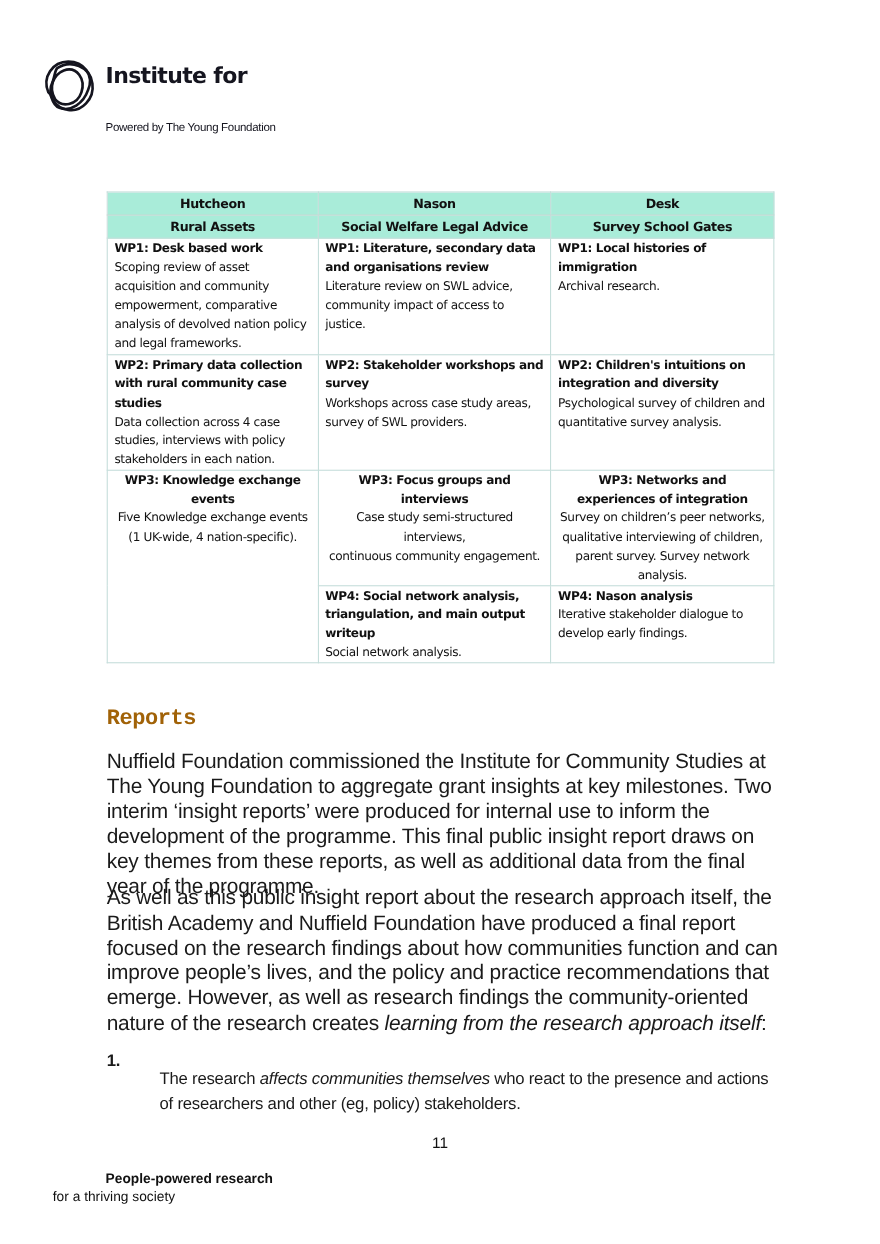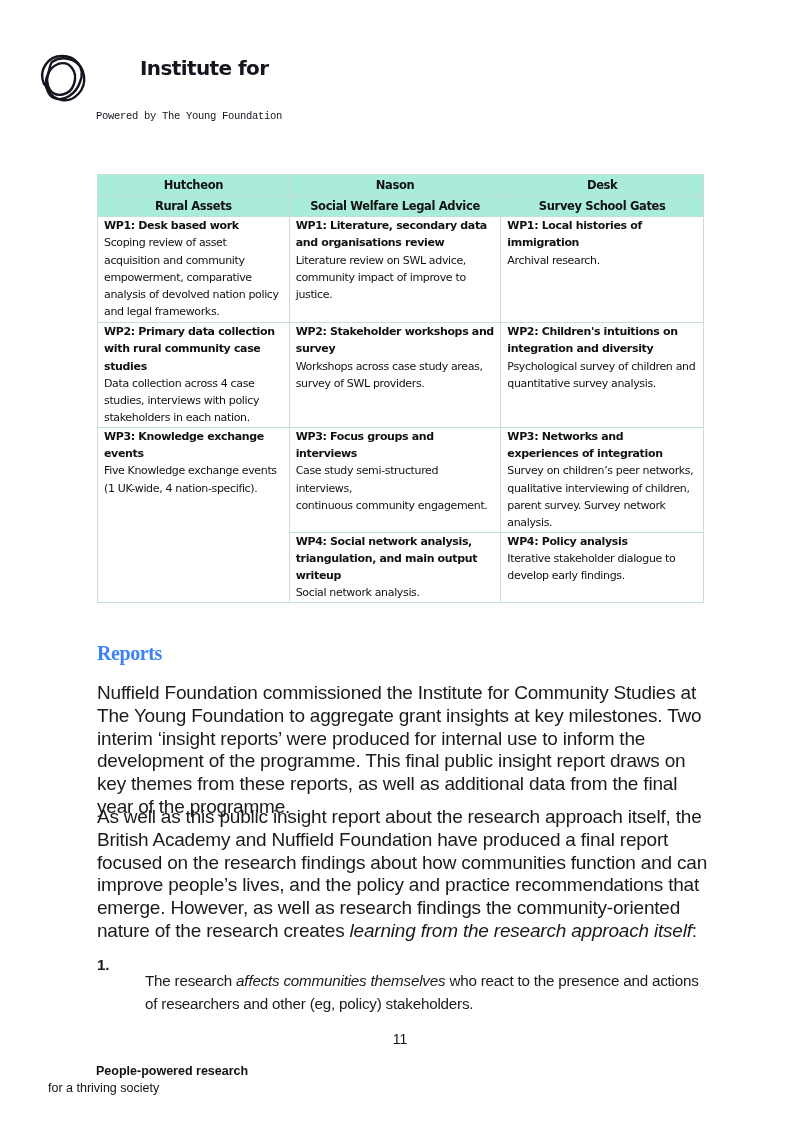--- a/index.html
+++ b/index.html
@@ -2,38 +2,38 @@
 <html><head>
 <meta charset="utf-8">
 <style>
   * { box-sizing: border-box; margin: 0; padding: 0; }
   html, body { width: 800px; height: 1131px; background: #ffffff; }
   body { position: relative; font-family: "Liberation Sans", sans-serif; color: #111; overflow: hidden; }
 
   .logo { position: absolute; left: 34px; top: 50px; display: flex; align-items: flex-start; }
   .logo-mark { width: 56px; height: 56px; }
   .logo-text { position: absolute; left: 62px; top: 6px; white-space: nowrap; }
-  .logo-line { font-family: "DejaVu Sans", sans-serif; font-weight: bold; font-size: 20px; line-height: 24px; color: #15151f; letter-spacing: -0.6px; margin-left: 44px; }
-  .logo-sub { position: absolute; left: 62px; top: 60px; font-family: Liberation Mono, monospace; font-size: 10.5px; color: #15151f; white-space: nowrap; letter-spacing: -0.3px; }
+  .logo-line { font-family: "DejaVu Sans", sans-serif; font-weight: bold; font-size: 20px; line-height: 24px; color: #15151f; letter-spacing: -0.6px; }
+  .logo-sub { position: absolute; left: 62px; top: 60px; font-family: Liberation Sans, sans-serif; font-size: 10.5px; color: #15151f; white-space: nowrap; letter-spacing: -0.3px; }
 
   table.wp { position: absolute; left: 97px; top: 174px; width: 607px; border-collapse: collapse; font-family: "DejaVu Sans", sans-serif; font-size: 11px; line-height: 17.3px; color: #111; letter-spacing: -0.35px; }
   table.wp td, table.wp th { border: 1px solid #c6dedb; vertical-align: top; padding: 0 6px; }
   table.wp col.c1 { width: 192px; }
   table.wp col.c2 { width: 212px; }
   table.wp col.c3 { width: 203px; }
   table.wp th { background: #a9ecd9; text-align: center; font-weight: bold; font-size: 11.5px; height: 20px; line-height: 20px; }
   table.wp th.h1 { border-bottom-color: #c8d8d4; }
   .wp-title { font-weight: bold; }
   .wp-desc { white-space: pre-line; }
   tr.r1 td { height: 106px; }
   tr.r2 td { height: 104px; }
-  tr.r3 td { height: 104px; }
+  tr.r3 td { height: 104px; text-align: center; }
   tr.r4 td { height: 70px; }
 
-  .heading { position: absolute; left: 97px; top: 642px; font-family: Liberation Serif, serif; font-weight: bold; font-size: 20px; color: #3b82f6; letter-spacing: -0.4px; }
+  .heading { position: absolute; left: 97px; top: 642px; font-family: Liberation Mono, monospace; font-weight: bold; font-size: 20px; color: #a16207; letter-spacing: -0.4px; }
   .para { position: absolute; left: 97px; width: 612px; font-family: Liberation Sans, sans-serif; font-size: 19px; line-height: 22.8px; color: #1a1a1a; letter-spacing: -0.2px; }
   .p1 { top: 682px; }
   .p2 { top: 806px; }
   .list-item { position: absolute; left: 97px; top: 954px; width: 612px; font-family: "Liberation Sans", sans-serif; font-size: 15.2px; line-height: 22.8px; color: #1a1a1a; letter-spacing: -0.2px; }
   .list-num { position: absolute; left: 0; top: 0; font-weight: bold; }
   .list-text { position: absolute; left: 48px; top: 16px; width: 560px; }
 
   .page-num { position: absolute; left: 0; width: 800px; top: 1031px; text-align: center; font-family: "Liberation Sans", sans-serif; font-size: 14px; color: #111; }
   .footer { position: absolute; left: 48px; top: 1063px; font-family: "Liberation Sans", sans-serif; font-size: 12.5px; line-height: 17px; color: #111; }
   .footer-strong { font-weight: bold; padding-left: 48px; }
@@ -72,21 +72,21 @@
     </tr>
   </thead>
   <tbody>
     <tr class="r1">
       <td>
           <div class="wp-title">WP1: Desk based work</div>
           <div class="wp-desc">Scoping review of asset acquisition and community empowerment, comparative analysis of devolved nation policy and legal frameworks.</div>
         </td>
       <td>
           <div class="wp-title">WP1: Literature, secondary data and organisations review</div>
-          <div class="wp-desc">Literature review on SWL advice, community impact of improve to justice.</div>
+          <div class="wp-desc">Literature review on SWL advice, community impact of access to justice.</div>
         </td>
       <td>
           <div class="wp-title">WP1: Local histories of immigration</div>
           <div class="wp-desc">Archival research.</div>
         </td>
     </tr>
     <tr class="r2">
       <td>
           <div class="wp-title">WP2: Primary data collection with rural community case studies</div>
           <div class="wp-desc">Data collection across 4 case studies, interviews with policy stakeholders in each nation.</div>
@@ -114,21 +114,21 @@
           <div class="wp-title">WP3: Networks and experiences of integration</div>
           <div class="wp-desc">Survey on children’s peer networks, qualitative interviewing of children, parent survey. Survey network analysis.</div>
         </td>
     </tr>
     <tr class="r4">
       <td>
           <div class="wp-title">WP4: Social network analysis, triangulation, and main output writeup</div>
           <div class="wp-desc">Social network analysis.</div>
         </td>
       <td>
-          <div class="wp-title">WP4: Policy analysis</div>
+          <div class="wp-title">WP4: Nason analysis</div>
           <div class="wp-desc">Iterative stakeholder dialogue to develop early findings.</div>
         </td>
     </tr>
   </tbody>
 </table>
 
 <h2 class="heading">Reports</h2>
 
 <p class="para p1">Nuffield Foundation commissioned the Institute for Community Studies at The Young Foundation to aggregate grant insights at key milestones. Two interim ‘insight reports’ were produced for internal use to inform the development of the programme. This final public insight report draws on key themes from these reports, as well as additional data from the final year of the programme.</p>
 

